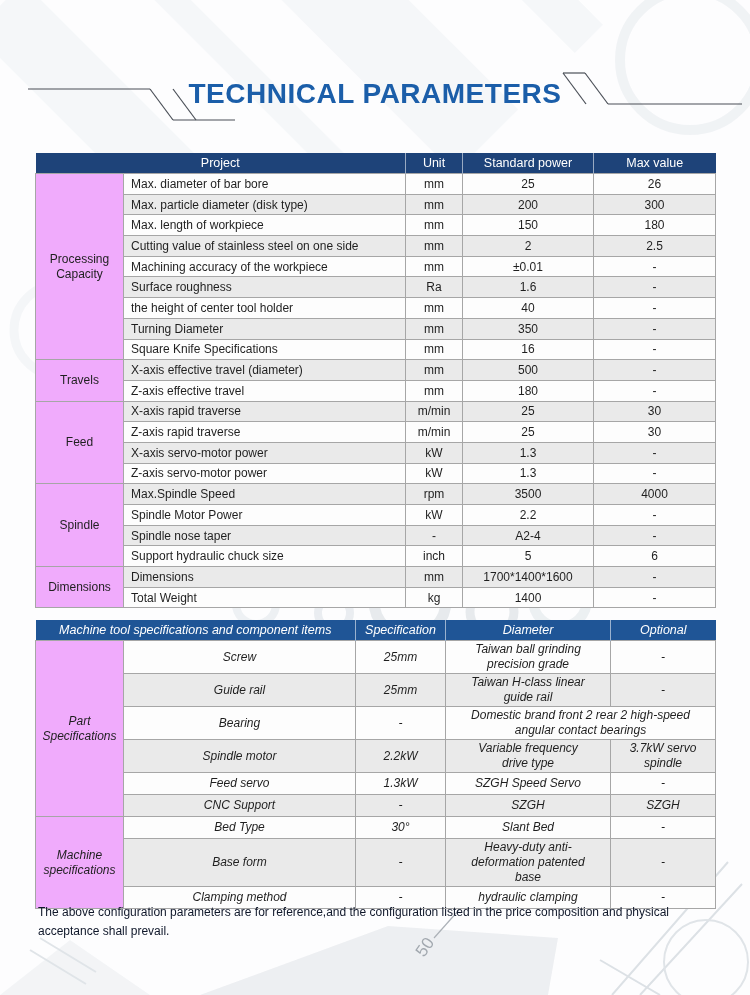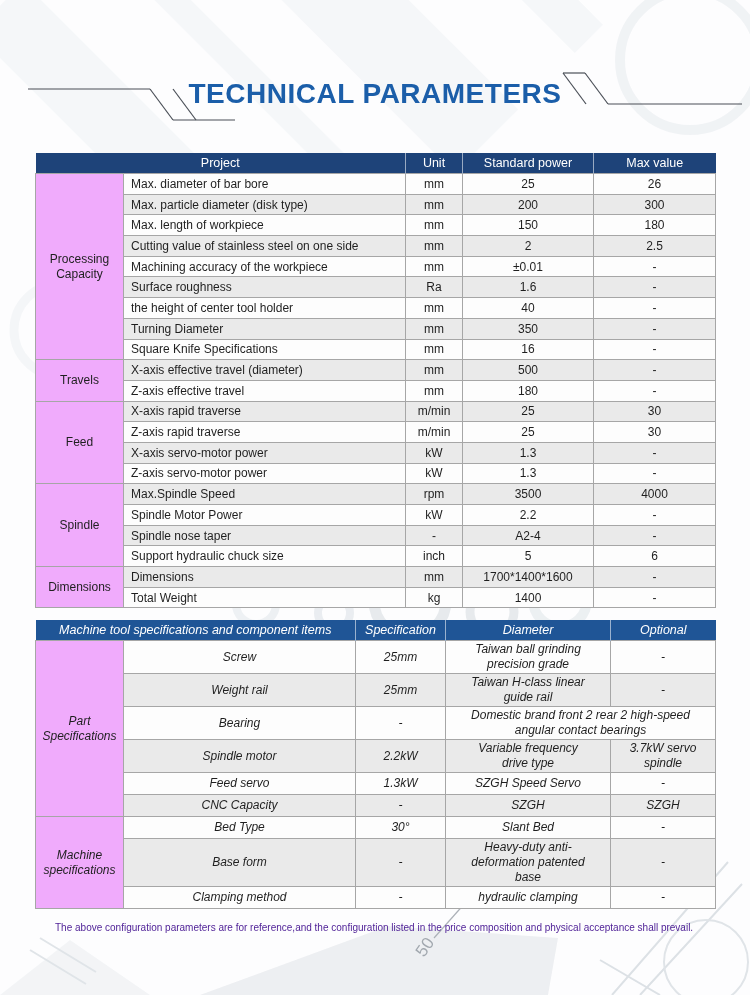--- a/index.html
+++ b/index.html
@@ -37,21 +37,21 @@
   #t2 td.std { padding:1px 18px; }
   td.group {
     background:#f0abfc; text-align:center; padding:0 3px; line-height:1.25;
   }
   tr.even td:not(.group) { background:var(--row-bg); }
   tr.odd  td:not(.group) { background:var(--row-alt-bg);margin-left:8px; }
 
   
   .footnote {
     position:absolute; left:38px; top:903px; width:692px;
-    font-size:10px; line-height:1.55; color:#4c1d95; margin:17px;
+    font-size:12px; line-height:1.55; color:#0f172a; margin:0;
   }
 </style>
 </head>
 <body>
 
 <div class="page">
 
   <svg class="bgart" viewBox="0 0 750 995">
     <g opacity="0.55">
       <g transform="rotate(-45 200 60)" fill="#f0f3f6">
@@ -269,21 +269,21 @@
       </thead>
     <tbody>
         <tr class="even">
           <td class="group" rowspan="6">Part Specifications</td>
           <td class="item">Screw</td>
           <td>25mm</td>
           <td class="std">Taiwan ball grinding precision grade</td>
           <td>-</td>
         </tr>
         <tr class="odd">
-          <td class="item">Weight rail</td>
+          <td class="item">Guide rail</td>
           <td>25mm</td>
           <td class="std">Taiwan H-class linear guide rail</td>
           <td>-</td>
         </tr>
         <tr class="even">
           <td class="item">Bearing</td>
           <td>-</td>
           <td class="std" colspan="2">Domestic brand front 2 rear 2 high-speed angular contact bearings</td>
         </tr>
         <tr class="odd">
@@ -292,21 +292,21 @@
           <td class="std">Variable frequency drive type</td>
           <td>3.7kW servo spindle</td>
         </tr>
         <tr class="even">
           <td class="item">Feed servo</td>
           <td>1.3kW</td>
           <td class="std">SZGH Speed Servo</td>
           <td>-</td>
         </tr>
         <tr class="odd">
-          <td class="item">CNC Capacity</td>
+          <td class="item">CNC Support</td>
           <td>-</td>
           <td class="std">SZGH</td>
           <td>SZGH</td>
         </tr>
         <tr class="even">
           <td class="group" rowspan="3">Machine specifications</td>
           <td class="item">Bed Type</td>
           <td>30°</td>
           <td class="std">Slant Bed</td>
           <td>-</td>

